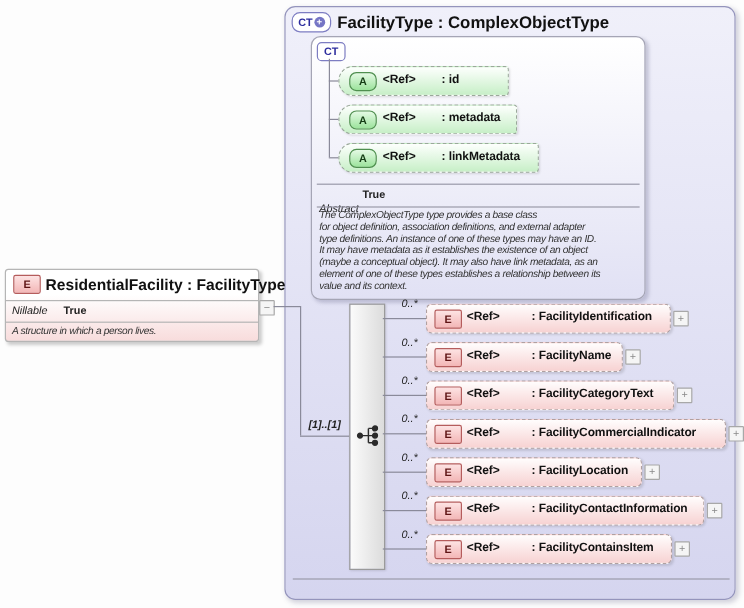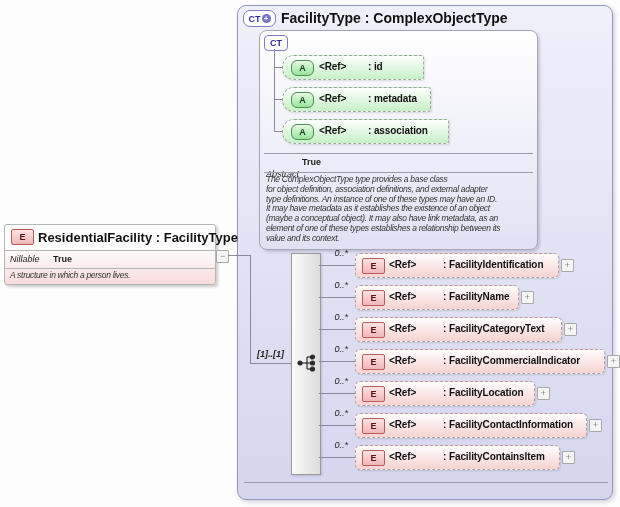--- a/index.html
+++ b/index.html
@@ -98,21 +98,21 @@
         <span class="nm">: id</span>
       </div>
       <div class="attr-box" style="top:56px;width:147px;">
         <span class="a-badge">A</span>
         <span class="ref">&lt;Ref&gt;</span>
         <span class="nm">: metadata</span>
       </div>
       <div class="attr-box" style="top:88px;width:165px;">
         <span class="a-badge">A</span>
         <span class="ref">&lt;Ref&gt;</span>
-        <span class="nm">: association</span>
+        <span class="nm">: linkMetadata</span>
       </div>
 
       <div class="hline" style="left:4px;top:122px;width:269px;background:#9a9aaa;"></div>
       <div class="abs kv-label" style="left:6px;top:138px;">Abstract</div>
       <div class="abs kv-value" style="left:42px;top:126px;">True</div>
       <div class="hline" style="left:4px;top:141px;width:269px;background:#9a9aaa;"></div>
       <div class="abs desc" style="left:6px;top:144px;width:270px;">The ComplexObjectType type provides a base class
 for object definition, association definitions, and external adapter
 type definitions. An instance of one of these types may have an ID.
 It may have metadata as it establishes the existence of an object

